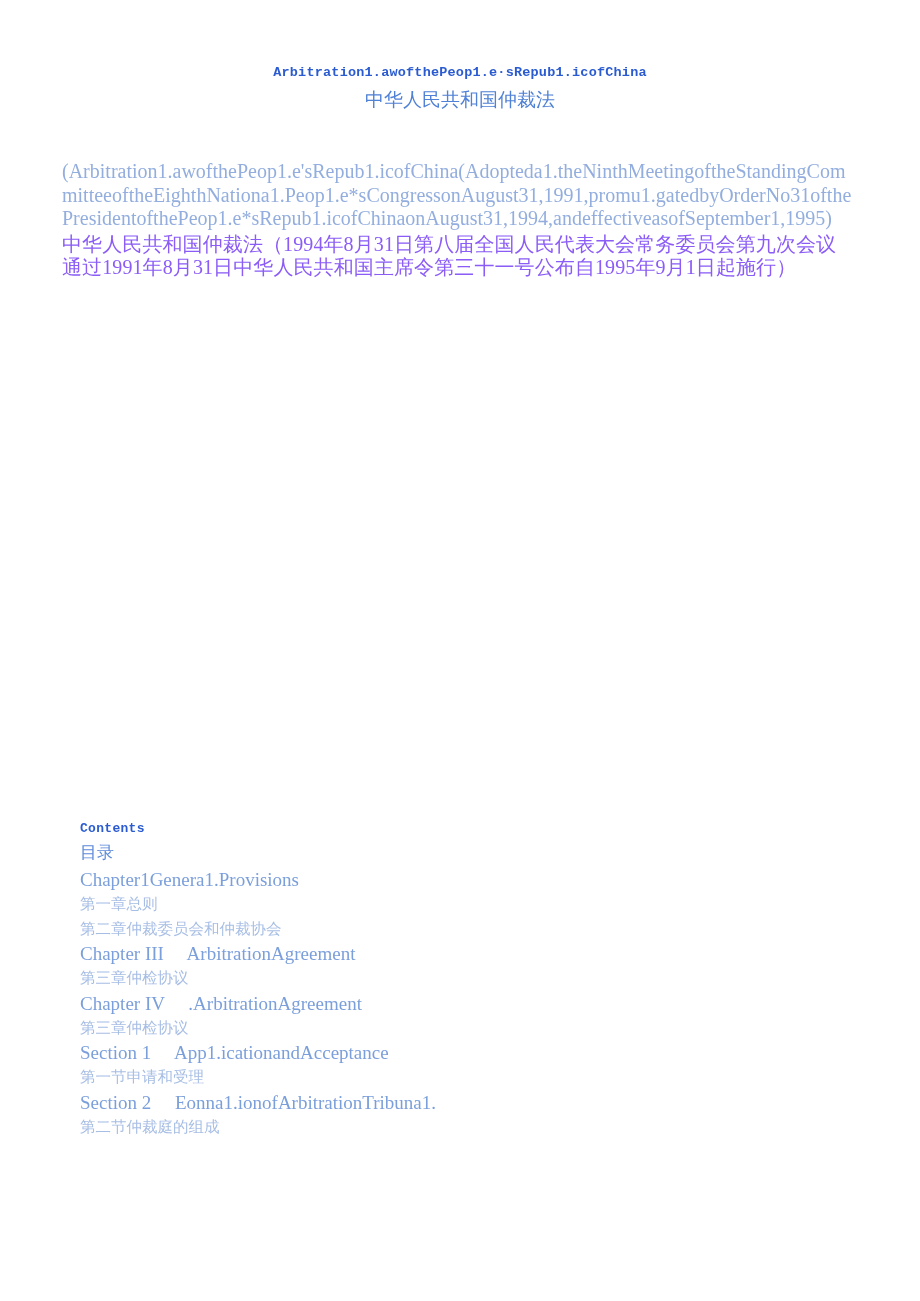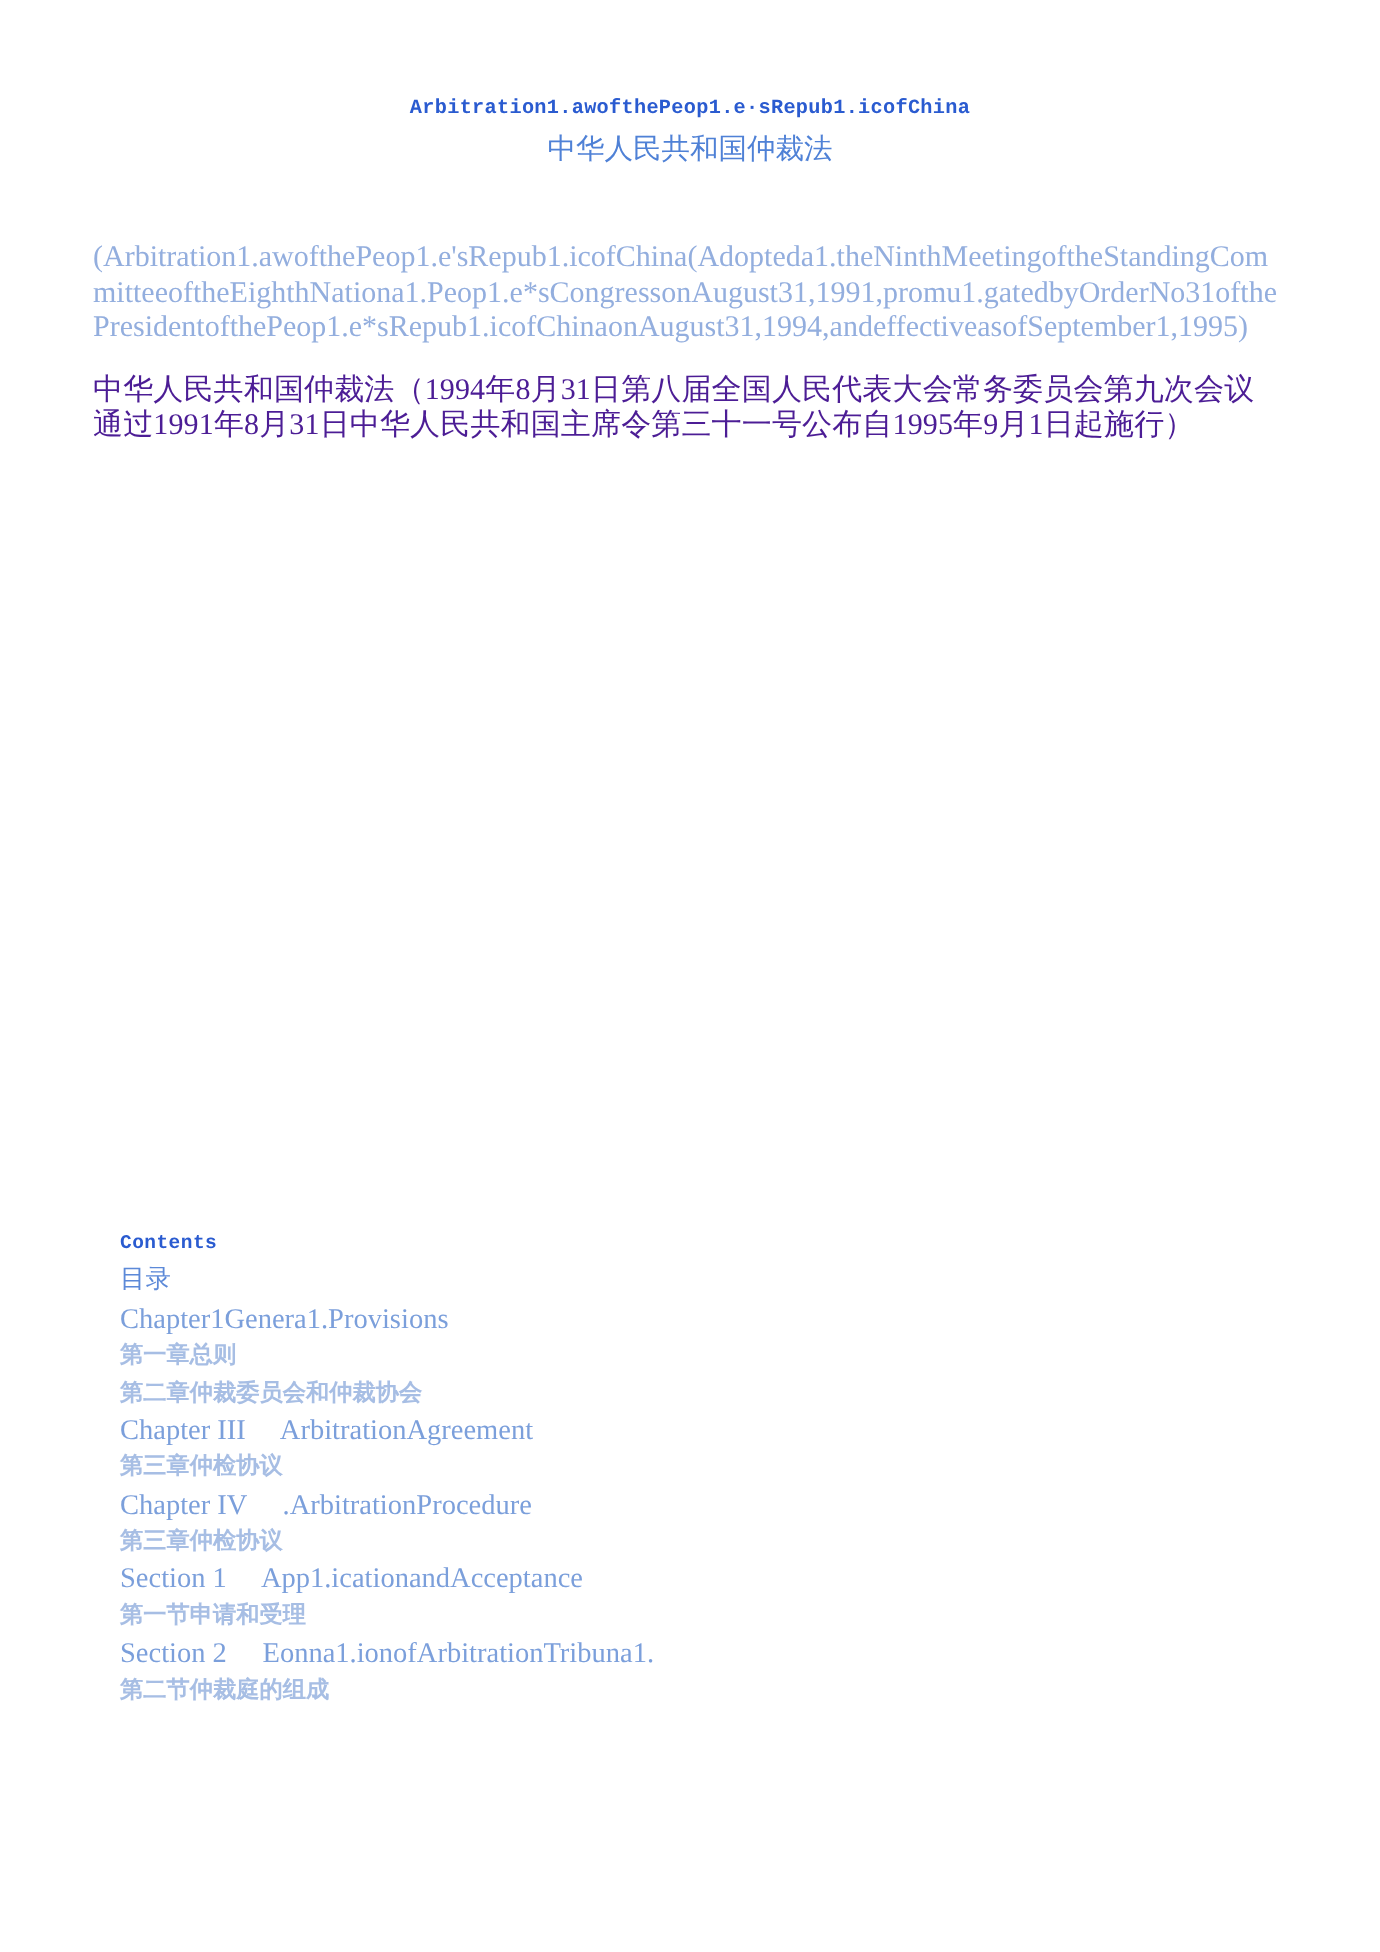--- a/index.html
+++ b/index.html
@@ -58,22 +58,22 @@
   .intro-en,
   .intro-cn {
     font-family: "Liberation Serif", "DejaVu Serif", serif;
     font-size: 20px;
     line-height: 23.5px;
     color: #93aede;
     text-align: left;
     word-break: break-all;
   }
   .intro-cn {
-    margin-top: 18px;
-    color: #4c1d95;
+    margin-top: 2px;
+    color: #8b5cf6;
     letter-spacing: 0.1px;
   }
 
   
   .toc {
     position: absolute;
     left: 80px;
     top: 818px;
     width: 800px;
   }
@@ -105,21 +105,20 @@
     line-height: 25px;
     color: #7b9fdb;
     white-space: pre;
   }
   .toc-cn {
     font-family: "Liberation Serif", "DejaVu Serif", serif;
     font-size: 15.5px;
     line-height: 24.5px;
     color: #a7bee4;
     white-space: pre;
-    font-weight: bold;
   }
 </style>
 </head>
 <body>
 
 <div class="page">
 
   <div class="title-block">
     <div class="title-en">Arbitration1.awofthePeop1.e·sRepub1.icofChina</div>
     <div class="title-cn">中华人民共和国仲裁法</div>
@@ -144,21 +143,21 @@
       <li class="toc-row">
         <div class="toc-cn">第二章仲裁委员会和仲裁协会</div>
       </li>
 
       <li class="toc-row">
         <div class="toc-en">Chapter III     ArbitrationAgreement</div>
         <div class="toc-cn">第三章仲检协议</div>
       </li>
 
       <li class="toc-row">
-        <div class="toc-en">Chapter IV     .ArbitrationProcedure</div>
+        <div class="toc-en">Chapter IV     .ArbitrationAgreement</div>
         <div class="toc-cn">第三章仲检协议</div>
       </li>
 
       <li class="toc-row">
         <div class="toc-en">Section 1     App1.icationandAcceptance</div>
         <div class="toc-cn">第一节申请和受理</div>
       </li>
 
       <li class="toc-row">
         <div class="toc-en">Section 2     Eonna1.ionofArbitrationTribuna1.</div>

